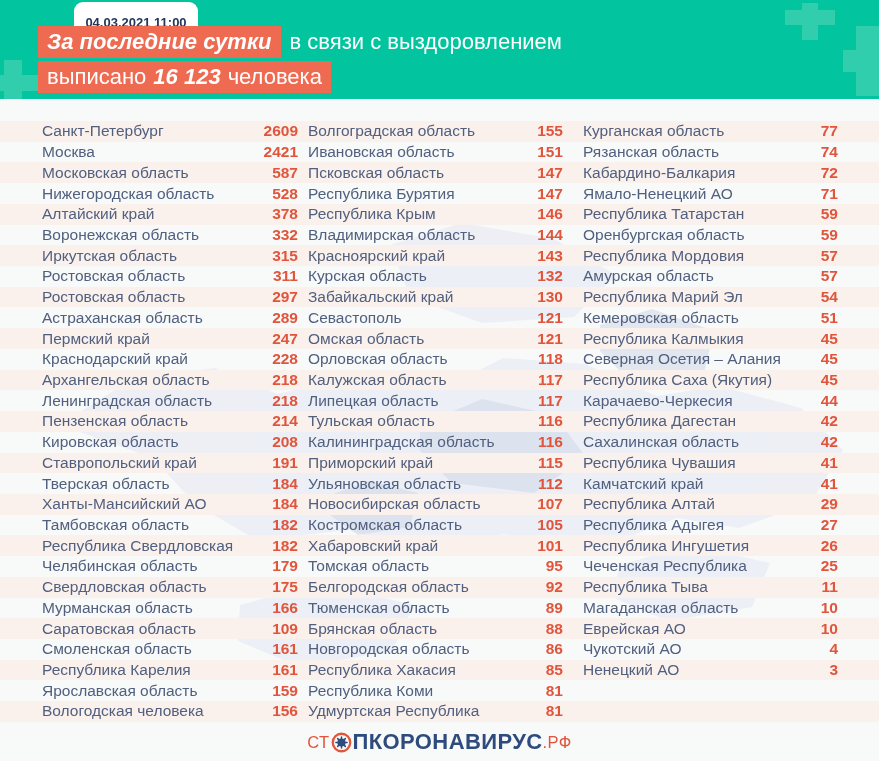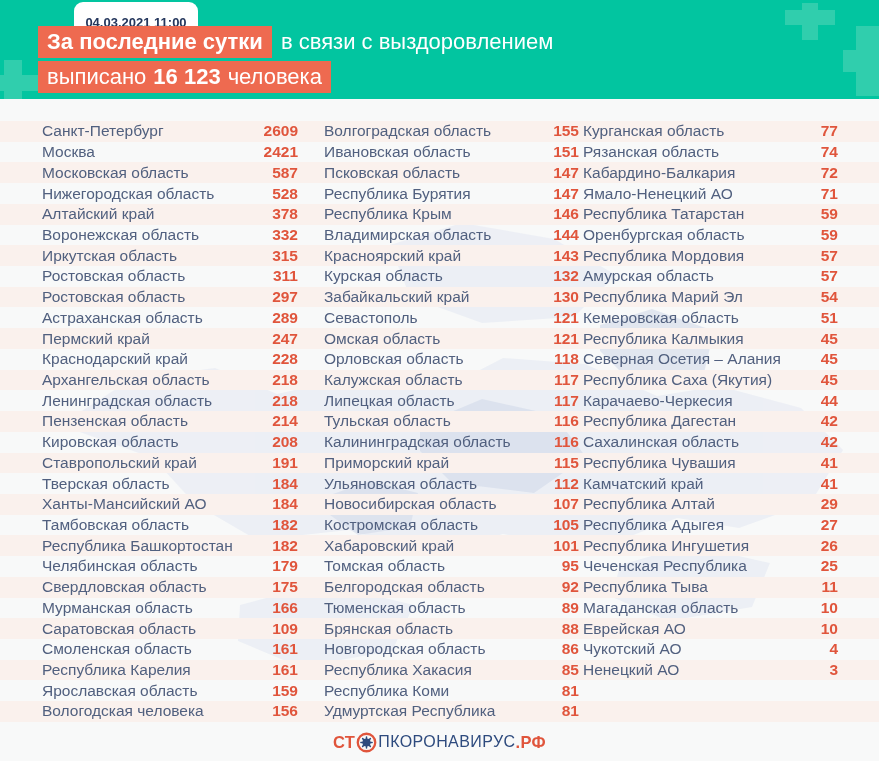--- a/index.html
+++ b/index.html
@@ -13,39 +13,39 @@
   .plus-bar{position:absolute;background:var(--teal-light,#30CEAD);}
   .date-badge{position:absolute;left:74px;top:2px;width:124px;height:40px;background:#fff;
     border-radius:9px;display:flex;align-items:center;justify-content:center;
     font-weight:bold;font-size:13px;color:var(--date-navy,#24365C);}
   .headline{position:absolute;left:38px;color:#fff;font-size:22px;white-space:nowrap;
     display:flex;align-items:center;}
   .h1line{top:26px;height:32px;}
   .h2line{top:61px;height:32px;border-radius:15px;}
   .hl-box{background:var(--highlight-orange,#EE6A50);padding:0 9px;height:32px;
     display:flex;align-items:center;}
-  .bold{font-weight:bold;}
+  .bold{font-weight:bold;font-style:italic;}
   .rest{margin-left:9px;}
   .gap{width:7px;display:inline-block;}
   .stripes{position:absolute;left:0;top:121px;width:879px;height:601px;
     background:repeating-linear-gradient(to bottom,
       var(--stripe,#FAF1ED) 0px, var(--stripe,#FAF1ED) 20.72px,
       rgba(255,255,255,0) 20.72px, rgba(255,255,255,0) 41.44px);}
   .map-svg{position:absolute;left:0;top:135px;pointer-events:none;}
   .col{position:absolute;top:121px;}
   .col1{left:42px;width:256px;}
-  .col2{left:324px;width:255px;}
+  .col2{left:308px;width:255px;}
   .col3{left:583px;width:255px;}
   .row{height:20.72px;display:flex;justify-content:space-between;align-items:center;}
   .rname{font-size:15.5px;color:var(--name-navy,#51607F);}
   .rvalue{font-size:15.5px;font-weight:bold;color:var(--value-orange,#E0553C);}
   .logo{position:absolute;top:729px;left:0;width:879px;height:26px;
     display:flex;justify-content:center;align-items:center;}
-  .logo-st,.logo-rf{color:var(--value-orange,#E0553C);font-weight:bold;font-size:16.5px;letter-spacing:.4px;}
-  .logo-main{color:var(--logo-navy,#2E4B7E);font-weight:normal;font-size:16px;letter-spacing:.4px;}
+  .logo-st,.logo-rf{color:var(--value-orange,#E0553C);font-weight:normal;font-size:16.5px;letter-spacing:.4px;}
+  .logo-main{color:var(--logo-navy,#2E4B7E);font-weight:bold;font-size:22px;letter-spacing:.4px;}
   .virus{width:21px;height:21px;margin:0 1px;}
   .bottom-strip{position:absolute;left:0;top:761px;width:879px;height:7px;background:#FFFFFF;}
 </style>
 </head>
 <body style="--teal: #02C5A0; --teal-light: #30CEAD; --highlight-orange: #EE6A50; --value-orange: #E0553C; --name-navy: #51607F; --logo-navy: #2E4B7E; --date-navy: #24365C; --stripe: #FAF1ED; --background: #F8F9F9;">
 
 <div class="hero">
   <div class="plus-bar" style="left:785px;top:10px;width:50px;height:15px;"></div>
   <div class="plus-bar" style="left:802px;top:3px;width:16px;height:37px;"></div>
   <div class="plus-bar" style="left:843px;top:50px;width:36px;height:22px;"></div>
@@ -163,21 +163,21 @@
     </div>
     <div class="row">
       <span class="rname">Ханты-Мансийский АО</span>
       <span class="rvalue">184</span>
     </div>
     <div class="row">
       <span class="rname">Тамбовская область</span>
       <span class="rvalue">182</span>
     </div>
     <div class="row">
-      <span class="rname">Республика Башкортостан</span>
+      <span class="rname">Республика Свердловская</span>
       <span class="rvalue">182</span>
     </div>
     <div class="row">
       <span class="rname">Челябинская область</span>
       <span class="rvalue">179</span>
     </div>
     <div class="row">
       <span class="rname">Свердловская область</span>
       <span class="rvalue">175</span>
     </div>

